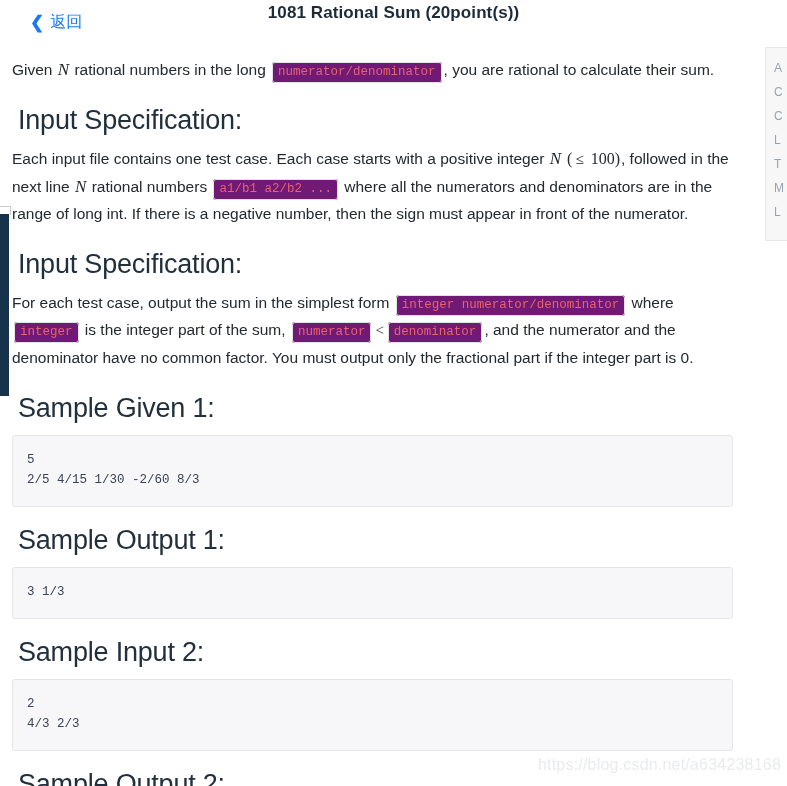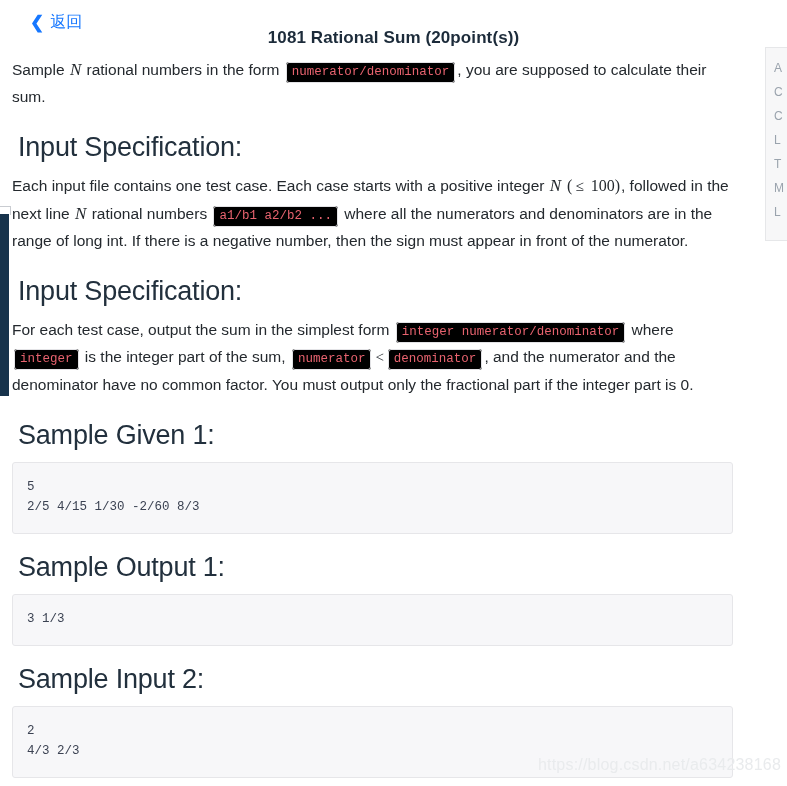--- a/index.html
+++ b/index.html
@@ -81,21 +81,21 @@
     display: inline-block;
     font-size: 17px;
     line-height: 1;
     color: #1677ff;
     font-weight: 600;
   }
   #page-title {
     position: absolute;
     left: 0;
     right: 0;
-    top: 28px;
+    top: 3px;
     text-align: center;
     font-size: 17px;
     font-weight: bold;
     color: #1c2b3a;
     letter-spacing: 0.1px;
   }
 
   
   #content {
     padding: 6px 27px 0 12px;
@@ -135,21 +135,21 @@
   .mathop {
     font-family: "Liberation Serif", serif;
     font-size: 15px;
     padding: 0 2px;
   }
 
   code.chip {
     font-family: "Liberation Mono", monospace;
     font-size: 12.5px;
     color: #e8636f;
-    background: #000000;
+    background: #701a75;
     border: 1px solid #e3e3e6;
     border-radius: 3px;
     padding: 2px 5px 3px 5px;
     margin: 0 2px;
     white-space: nowrap;
     line-height: 1;
   }
 
   b.strong { font-weight: normal; color: #24292e; }
 
@@ -199,21 +199,21 @@
 <div id="header">
   <a id="back-link" href="#">
     <span id="back-chevron">❮</span>
     <span>返回</span>
   </a>
   <div id="page-title">1081 Rational Sum (20point(s))</div>
 </div>
 
 <div id="content">
 
-  <p class="para first"><span>Sample </span><span class="mathvar">N</span><span> rational numbers in the form </span><code class="chip">numerator/denominator</code><span>, you are supposed to calculate their sum.</span></p>
+  <p class="para first"><span>Given </span><span class="mathvar">N</span><span> rational numbers in the long </span><code class="chip">numerator/denominator</code><span>, you are rational to calculate their sum.</span></p>
 
   <h2 class="sec">Input Specification:</h2>
 
   <p class="para"><span>Each input file contains one test case. Each case starts with a positive integer </span><span class="mathvar">N</span><span class="mathexpr"> (</span><span class="mathop">≤</span><span class="mathexpr"> 100)</span><span>, followed in the next line </span><span class="mathvar">N</span><span> rational numbers </span><code class="chip">a1/b1 a2/b2 ...</code><span> where all the numerators and denominators are in the range of </span><b class="strong">long int</b><span>. If there is a negative number, then the sign must appear in front of the numerator.</span></p>
 
   <h2 class="sec">Input Specification:</h2>
 
   <p class="para"><span>For each test case, output the sum in the simplest form </span><code class="chip">integer numerator/denominator</code><span> where </span><code class="chip">integer</code><span> is the integer part of the sum, </span><code class="chip">numerator</code><span class="mathop">&lt;</span><code class="chip">denominator</code><span>, and the numerator and the denominator have no common factor. You must output only the fractional part if the integer part is 0.</span></p>
 
   <h2 class="sec">Sample Given 1:</h2>

